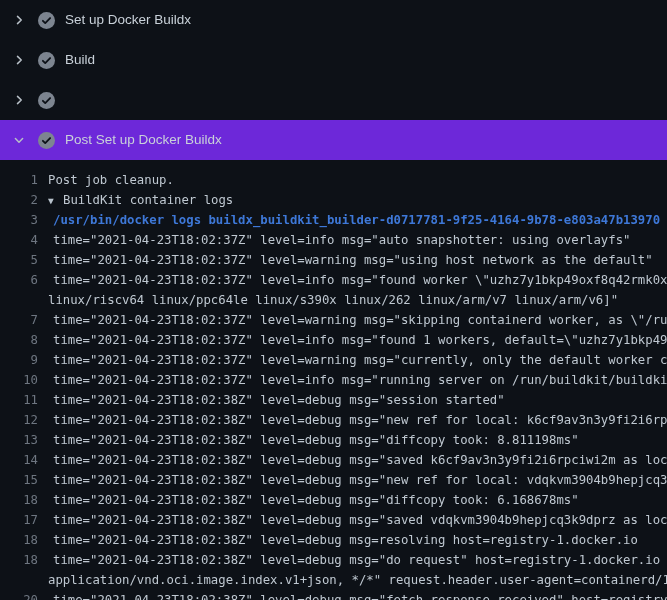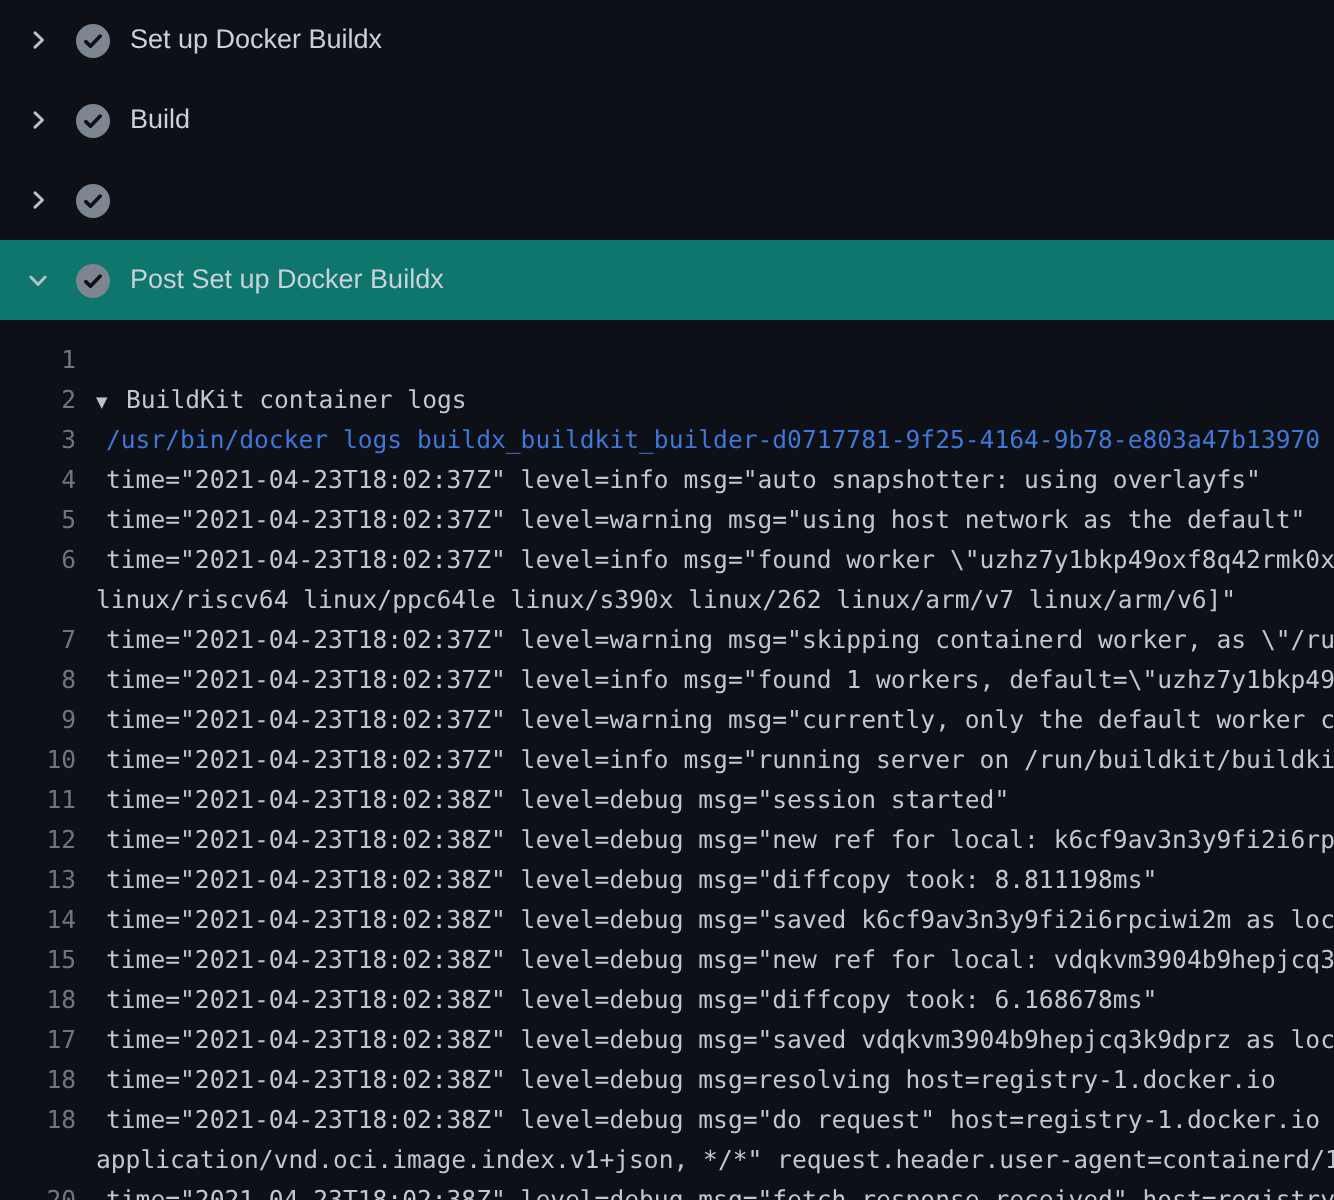--- a/index.html
+++ b/index.html
@@ -8,41 +8,41 @@
     background:#0d1117;
     font-family:"Liberation Sans", sans-serif;
     -webkit-font-smoothing:antialiased;
   }
   
   .steps { width:667px; }
   .step {
     height:40px; display:flex; align-items:center;
     padding:0 16px 0 13px; cursor:pointer; color:#c9d1d9;
   }
-  .step.expanded { background:#0f766e; }
+  .step.expanded { background:#6d28d9; }
   .chev { width:12px; height:12px; display:flex; align-items:center; color:#b7bfc7; margin-right:13px; flex:none; }
   .chev svg { display:block; transition:transform .1s; }
   .step.expanded .chev svg { transform:rotate(90deg); }
   .check { width:17px; height:17px; display:flex; flex:none; margin-right:10px; }
   .step-label { font-size:13.5px; line-height:40px; }
   
   .log {
     padding-top:10px;
     font-family:"DejaVu Sans Mono","Liberation Mono",monospace;
     font-size:12.3px; color:#bfc8d1;
     width:667px; overflow:hidden;
   }
   .log-row { display:flex; height:20px; line-height:20px; white-space:pre; overflow:hidden; }
   .log-num {
     flex:0 0 38px; text-align:right; color:#6e7681;
     cursor:pointer; user-select:none;
   }
   .log-text { margin-left:10px; flex:none; }
   .log-row.ind .log-text { margin-left:15px; }
-  .log-row.cmd .log-text { color:#3e78d8; font-weight:normal; }
+  .log-row.cmd .log-text { color:#3e78d8; font-weight:bold; }
   .log-row.group { cursor:pointer; }
   .tri { font-size:9.5px; display:inline-block; width:10px; margin-right:5px; color:#b9c3cd; }
 </style>
 </head>
 <body>
 
 <div class="app">
   <div class="steps">
   <div class="step">
     <span class="chev">
@@ -99,20 +99,21 @@
         <circle cx="8" cy="8" r="8" fill="#7d8590"></circle>
         <path d="M4.6 8.3l2.2 2.2 4.6-4.8" stroke="#0d1117" stroke-width="1.7" fill="none" stroke-linecap="round" stroke-linejoin="round"></path>
       </svg>
     </span>
     <span class="step-label">Post Set up Docker Buildx</span>
   </div>
 </div>
   <div class="log">
   <div class="log-row">
     <span class="log-num">1</span>
+    <span class="log-text">Post job cleanup.</span>
   </div>
 
   <div class="log-row group">
     <span class="log-num">2</span>
     <span class="log-text"><span class="tri">▼</span>BuildKit container logs</span>
   </div>
 
   <div class="log-row ind cmd">
     <span class="log-num">3</span>
     <span class="log-text">/usr/bin/docker logs buildx_buildkit_builder-d0717781-9f25-4164-9b78-e803a47b13970</span>

